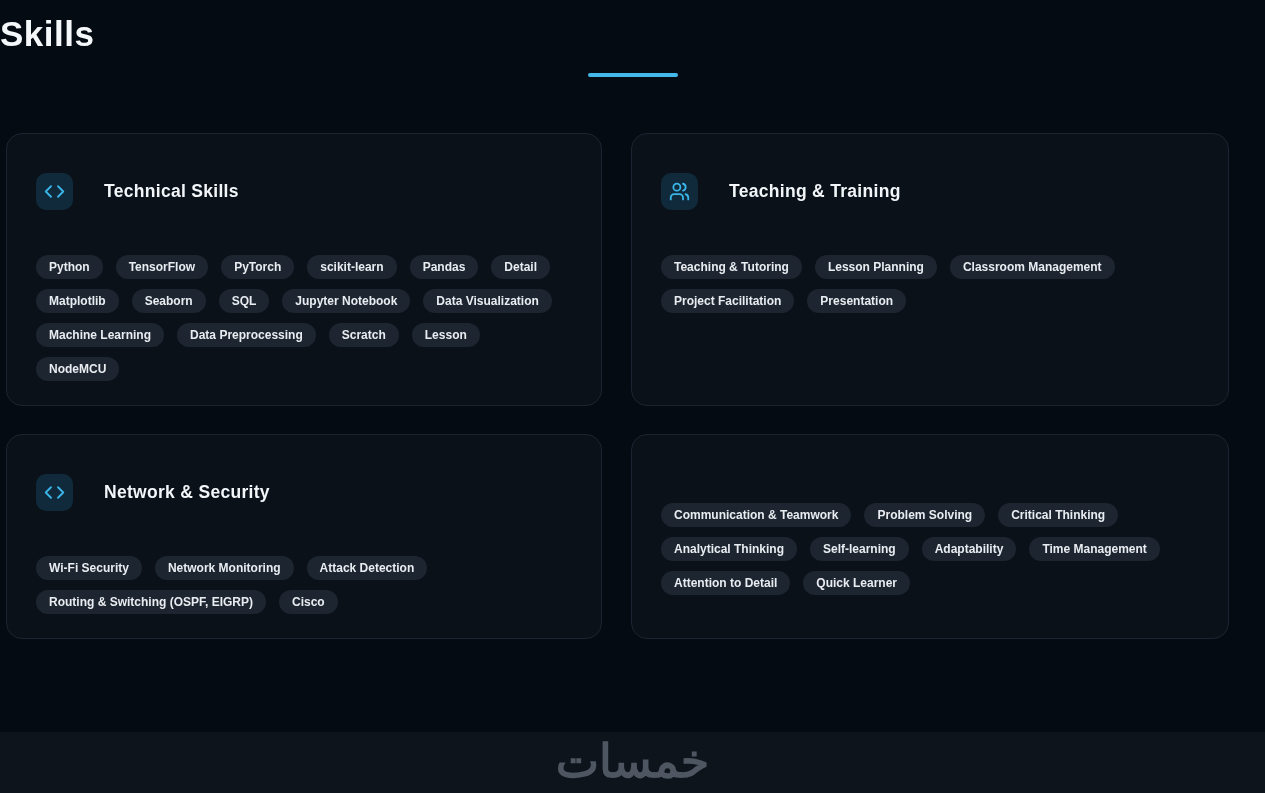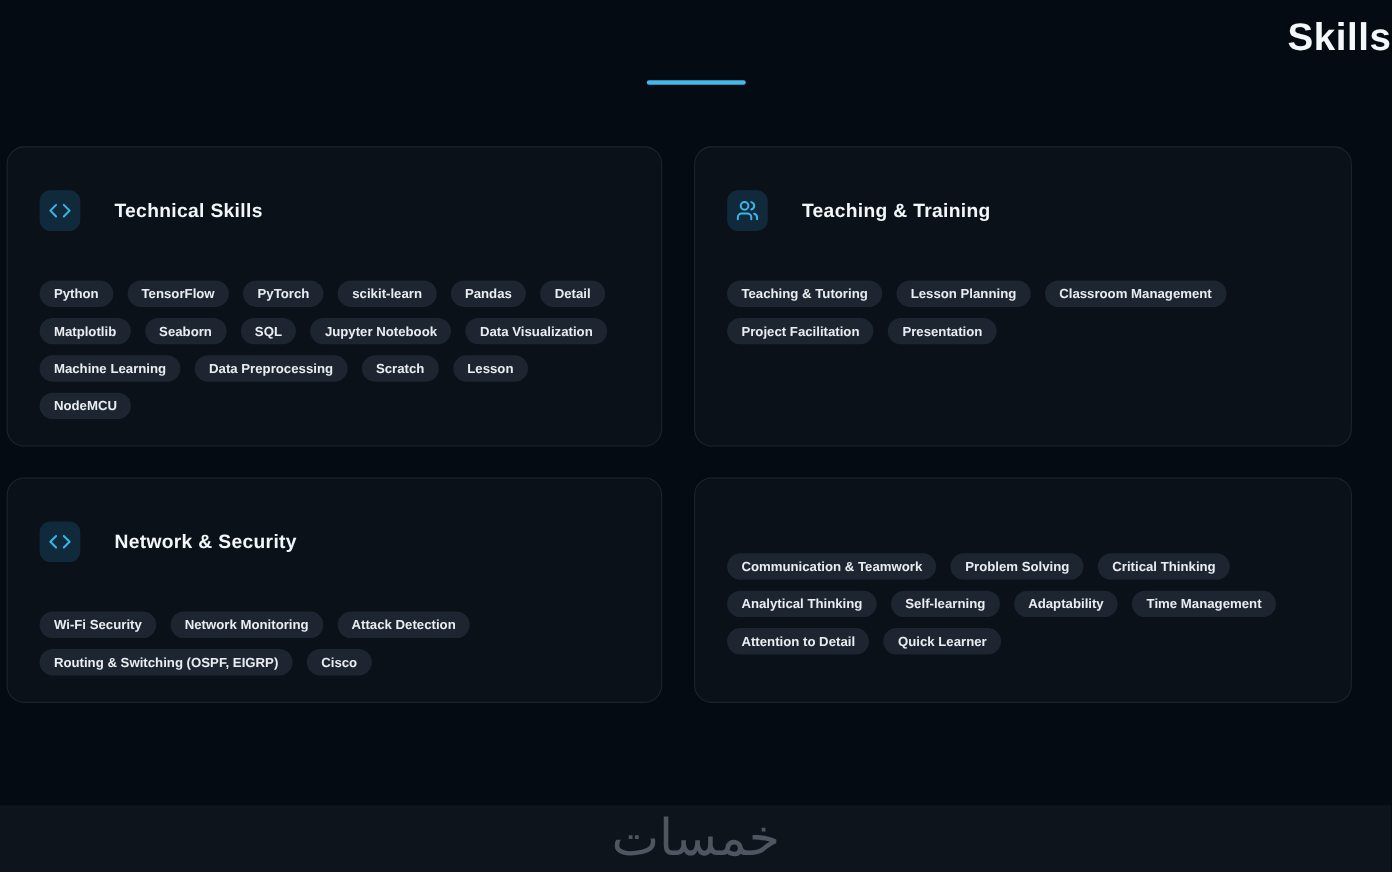--- a/index.html
+++ b/index.html
@@ -6,21 +6,21 @@
   html, body { margin: 0; padding: 0; }
   body {
     width: 1265px;
     height: 793px;
     background: #050b12;
     font-family: "Liberation Sans", sans-serif;
     position: relative;
     overflow: hidden;
   }
   
-  .section-header { text-align: right; padding-top: 14px; }
+  .section-header { text-align: left; padding-top: 14px; }
   .section-header h1 {
     margin: 0;
     font-size: 35px;
     font-weight: bold;
     color: #f5f8fa;
     letter-spacing: 0.5px;
   }
   .title-underline {
     width: 90px;
     height: 4px;
@@ -97,21 +97,21 @@
     width: 100%;
     height: 61px;
     background: #0e141c;
     display: flex;
     align-items: center;
     justify-content: center;
   }
   .watermark {
     color: #4e5761;
     font-size: 46px;
-    font-weight: normal;
+    font-weight: bold;
     line-height: 1;
     padding-bottom: 4px;
     direction: rtl;
   }
 </style>
 </head>
 <body>
 
 <div class="page">
 

